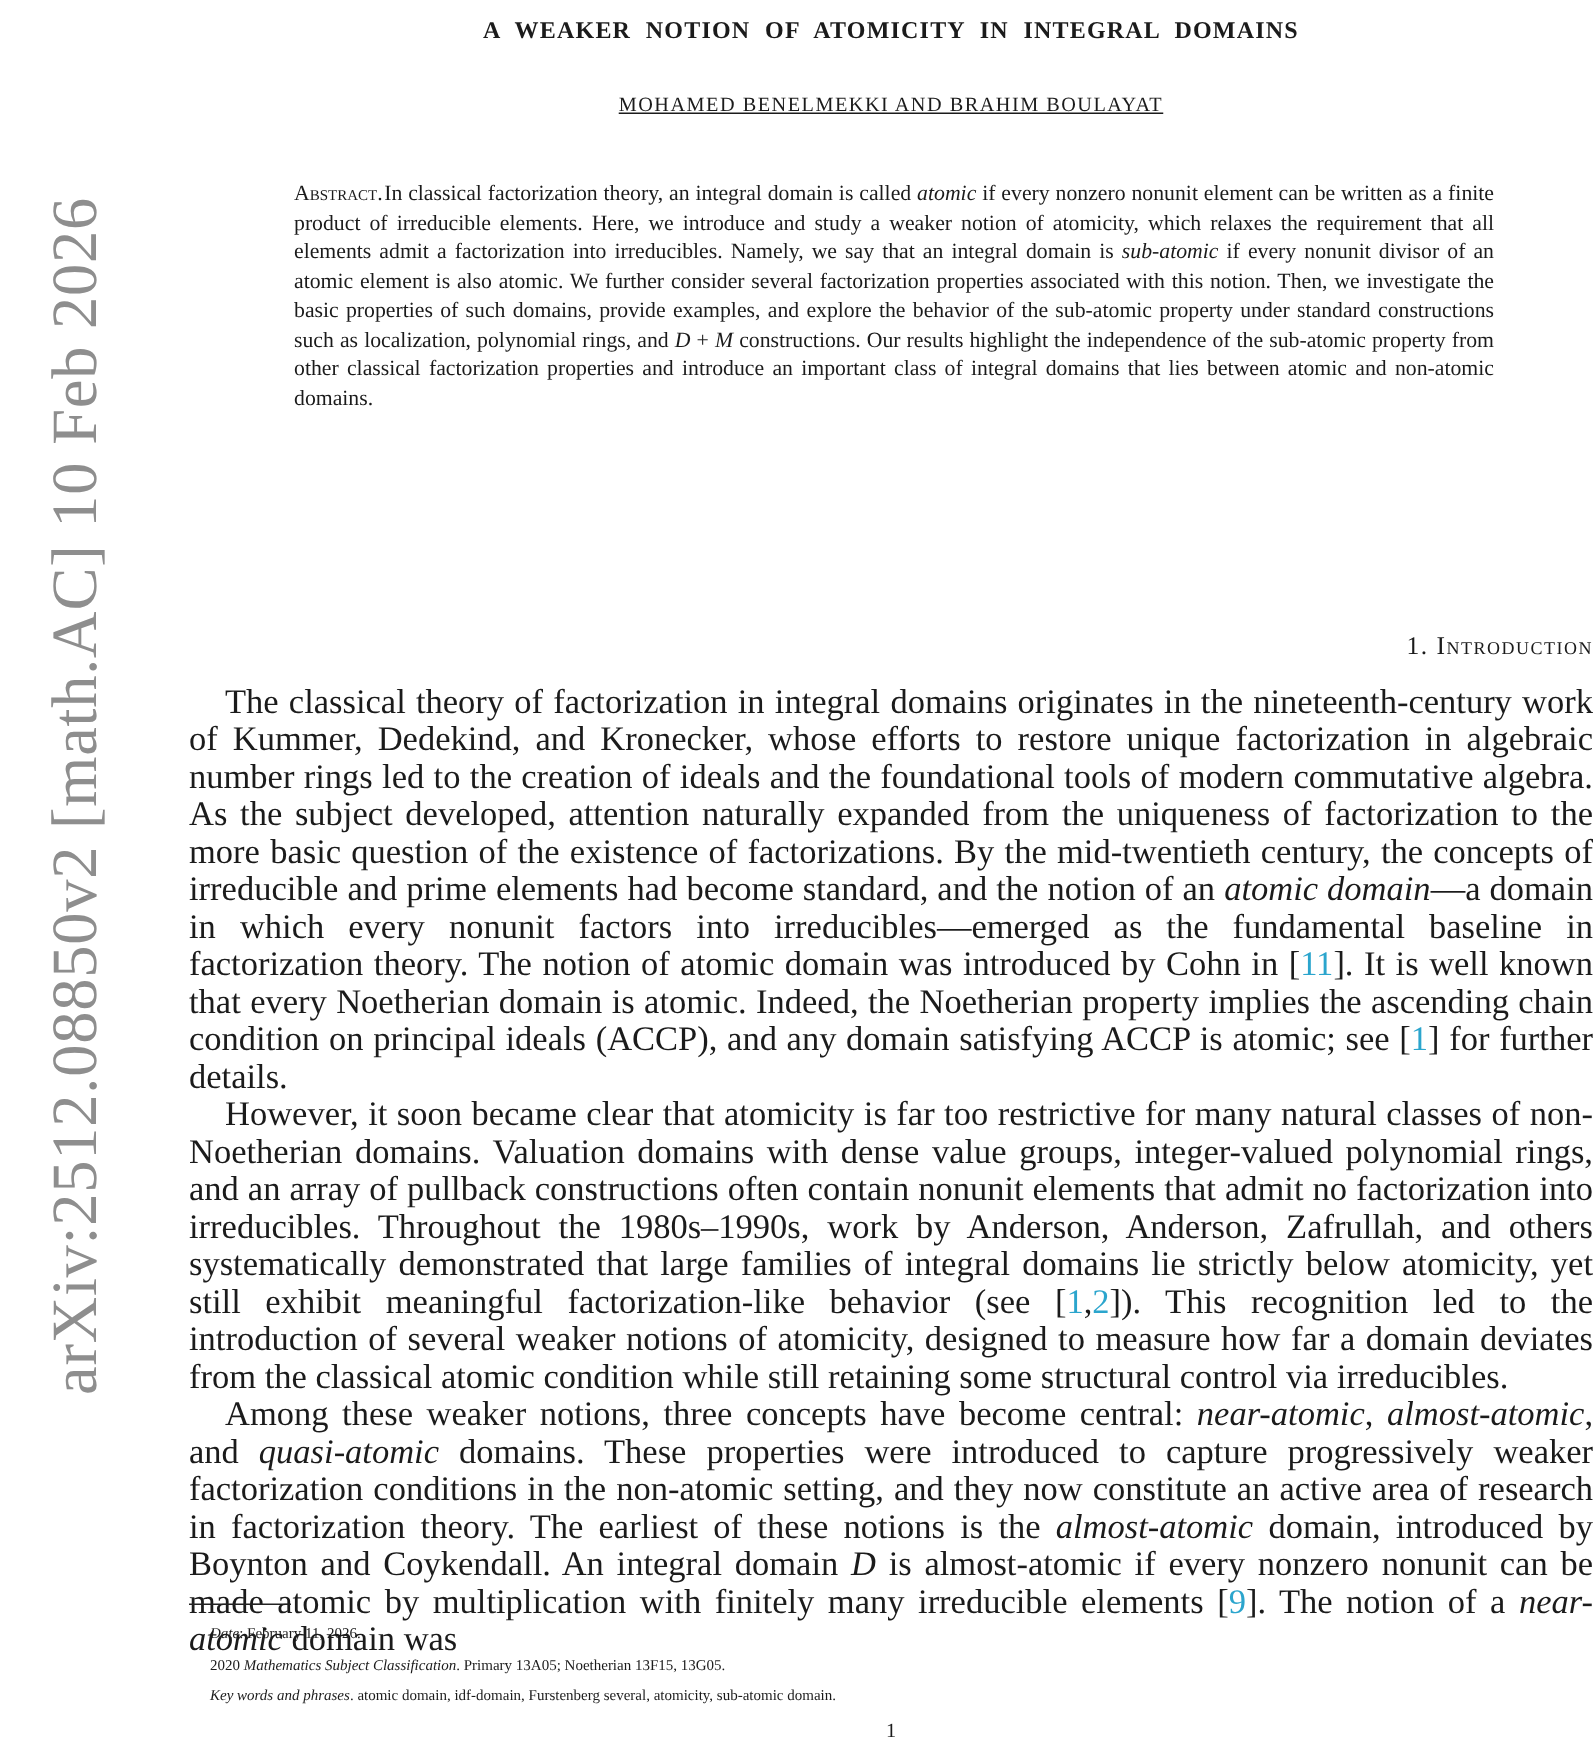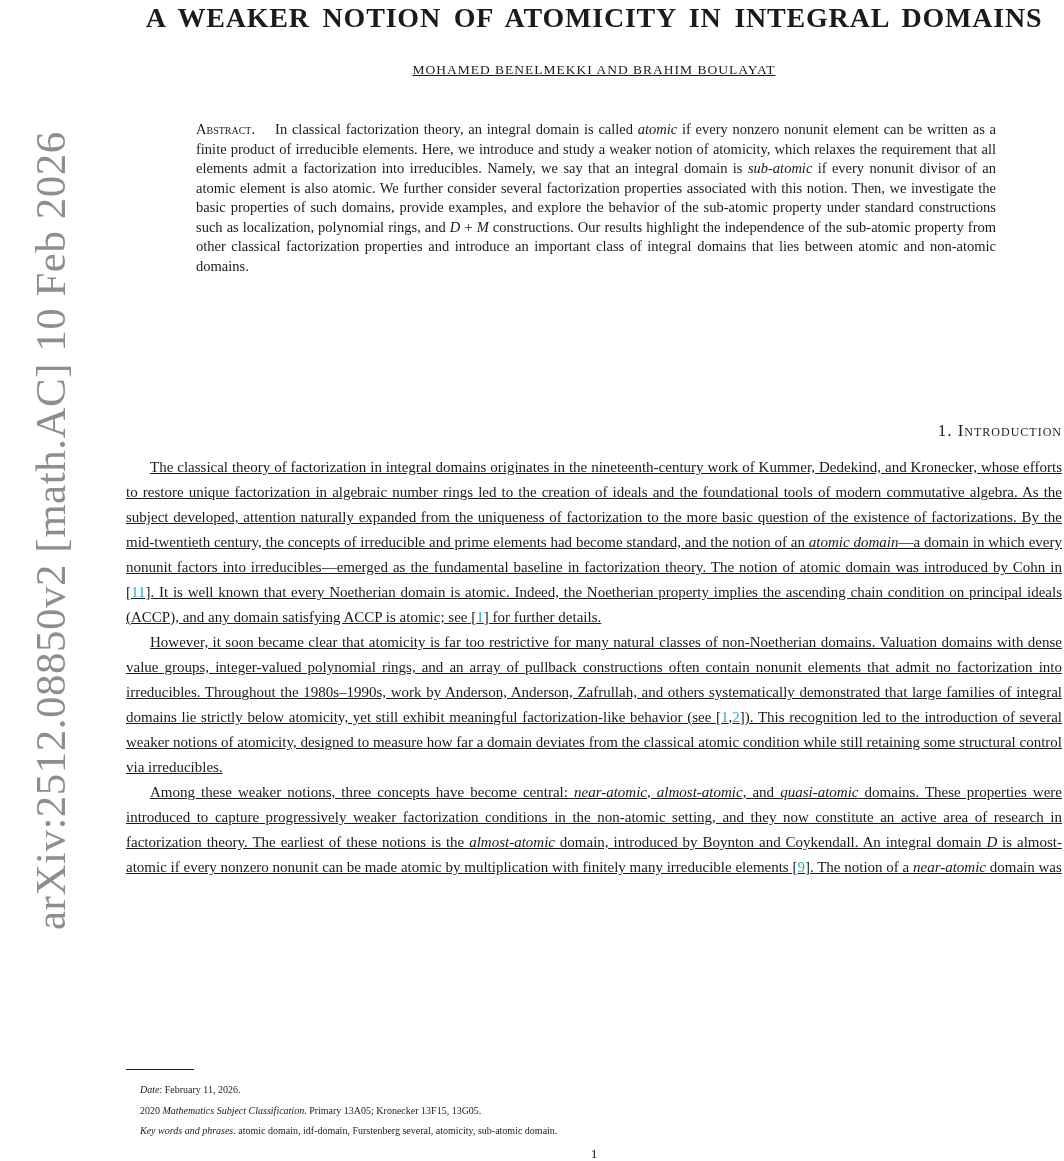--- a/index.html
+++ b/index.html
@@ -18,26 +18,26 @@
     left: 26px;
     transform-origin: 0 0;
     transform: rotate(-90deg);
     white-space: nowrap;
     font-size: 43px;
     letter-spacing: 0.5px;
     color: var(--banner, #8e8e8e);
   }
   .title {
     position: absolute;
-    top: 2px;
+    top: 12px;
     left: 126px;
     width: 936px;
     margin: 0;
     text-align: center;
-    font-size: 28px;
+    font-size: 16px;
     font-weight: bold;
     letter-spacing: 0.8px;
     word-spacing: 5px;
   }
   .authors {
     position: absolute;
     top: 62px;
     left: 126px;
     width: 936px;
     text-align: center;
@@ -49,41 +49,40 @@
     position: absolute;
     top: 120px;
     left: 196px;
     width: 800px;
     font-size: 14.5px;
     line-height: 19.5px;
     text-align: justify;
   }
   .abs-label {
     font-variant: small-caps;
-    margin-right: 20px;
+    margin-right: 1px;
   }
   .section-heading {
     position: absolute;
     top: 421px;
     left: 126px;
     width: 936px;
     text-align: right;
     font-variant: small-caps;
     font-size: 17px;
     letter-spacing: 1px;
   }
   .body-text {
     position: absolute;
     top: 455px;
     left: 126px;
     width: 936px;
-    font-size: 15px;
+    font-size: 23px;
     line-height: 25px;
     text-align: justify;
-    text-decoration: underline;
   }
   .para { margin: 0; text-indent: 24px; }
   .it { font-style: italic; }
   .cite { color: var(--cite, #2ba5cd); }
   .footnote-rule {
     position: absolute;
     top: 1069px;
     left: 126px;
     width: 68px;
     height: 0;
@@ -127,19 +126,19 @@
   <div class="body-text">
     <p class="para"><span>The classical theory of factorization in integral domains originates in the nineteenth-century work of Kummer, Dedekind, and Kronecker, whose efforts to restore unique factorization in algebraic number rings led to the creation of ideals and the foundational tools of modern commutative algebra. As the subject developed, attention naturally expanded from the uniqueness of factorization to the more basic question of the existence of factorizations. By the mid-twentieth century, the concepts of irreducible and prime elements had become standard, and the notion of an </span><span class="it">atomic domain</span><span>—a domain in which every nonunit factors into irreducibles—emerged as the fundamental baseline in factorization theory. The notion of atomic domain was introduced by Cohn in [</span><span class="cite">11</span><span>]. It is well known that every Noetherian domain is atomic. Indeed, the Noetherian property implies the ascending chain condition on principal ideals (ACCP), and any domain satisfying ACCP is atomic; see [</span><span class="cite">1</span><span>] for further details.</span></p>
     <p class="para"><span>However, it soon became clear that atomicity is far too restrictive for many natural classes of non-Noetherian domains. Valuation domains with dense value groups, integer-valued polynomial rings, and an array of pullback constructions often contain nonunit elements that admit no factorization into irreducibles. Throughout the 1980s–1990s, work by Anderson, Anderson, Zafrullah, and others systematically demonstrated that large families of integral domains lie strictly below atomicity, yet still exhibit meaningful factorization-like behavior (see [</span><span class="cite">1</span><span>,</span><span class="cite">2</span><span>]). This recognition led to the introduction of several weaker notions of atomicity, designed to measure how far a domain deviates from the classical atomic condition while still retaining some structural control via irreducibles.</span></p>
     <p class="para"><span>Among these weaker notions, three concepts have become central: </span><span class="it">near-atomic</span><span>, </span><span class="it">almost-atomic</span><span>, and </span><span class="it">quasi-atomic</span><span> domains. These properties were introduced to capture progressively weaker factorization conditions in the non-atomic setting, and they now constitute an active area of research in factorization theory. The earliest of these notions is the </span><span class="it">almost-atomic</span><span> domain, introduced by Boynton and Coykendall. An integral domain </span><span class="it">D</span><span> is almost-atomic if every nonzero nonunit can be made atomic by multiplication with finitely many irreducible elements [</span><span class="cite">9</span><span>]. The notion of a </span><span class="it">near-atomic</span><span> domain was</span></p>
   </div>
 
   <div class="footnote-rule"></div>
 
   <div class="footnotes">
     <p class="fn"><span class="it">Date</span><span>: February 11, 2026.</span></p>
-    <p class="fn"><span>2020 </span><span class="it">Mathematics Subject Classification</span><span>. Primary 13A05; Kronecker 13F15, 13G05.</span></p>
+    <p class="fn"><span>2020 </span><span class="it">Mathematics Subject Classification</span><span>. Primary 13A05; Noetherian 13F15, 13G05.</span></p>
     <p class="fn"><span class="it">Key words and phrases</span><span>. atomic domain, idf-domain, Furstenberg several, atomicity, sub-atomic domain.</span></p>
   </div>
 
   <div class="page-number">1</div>
 
 </div>
 
 </body></html>

